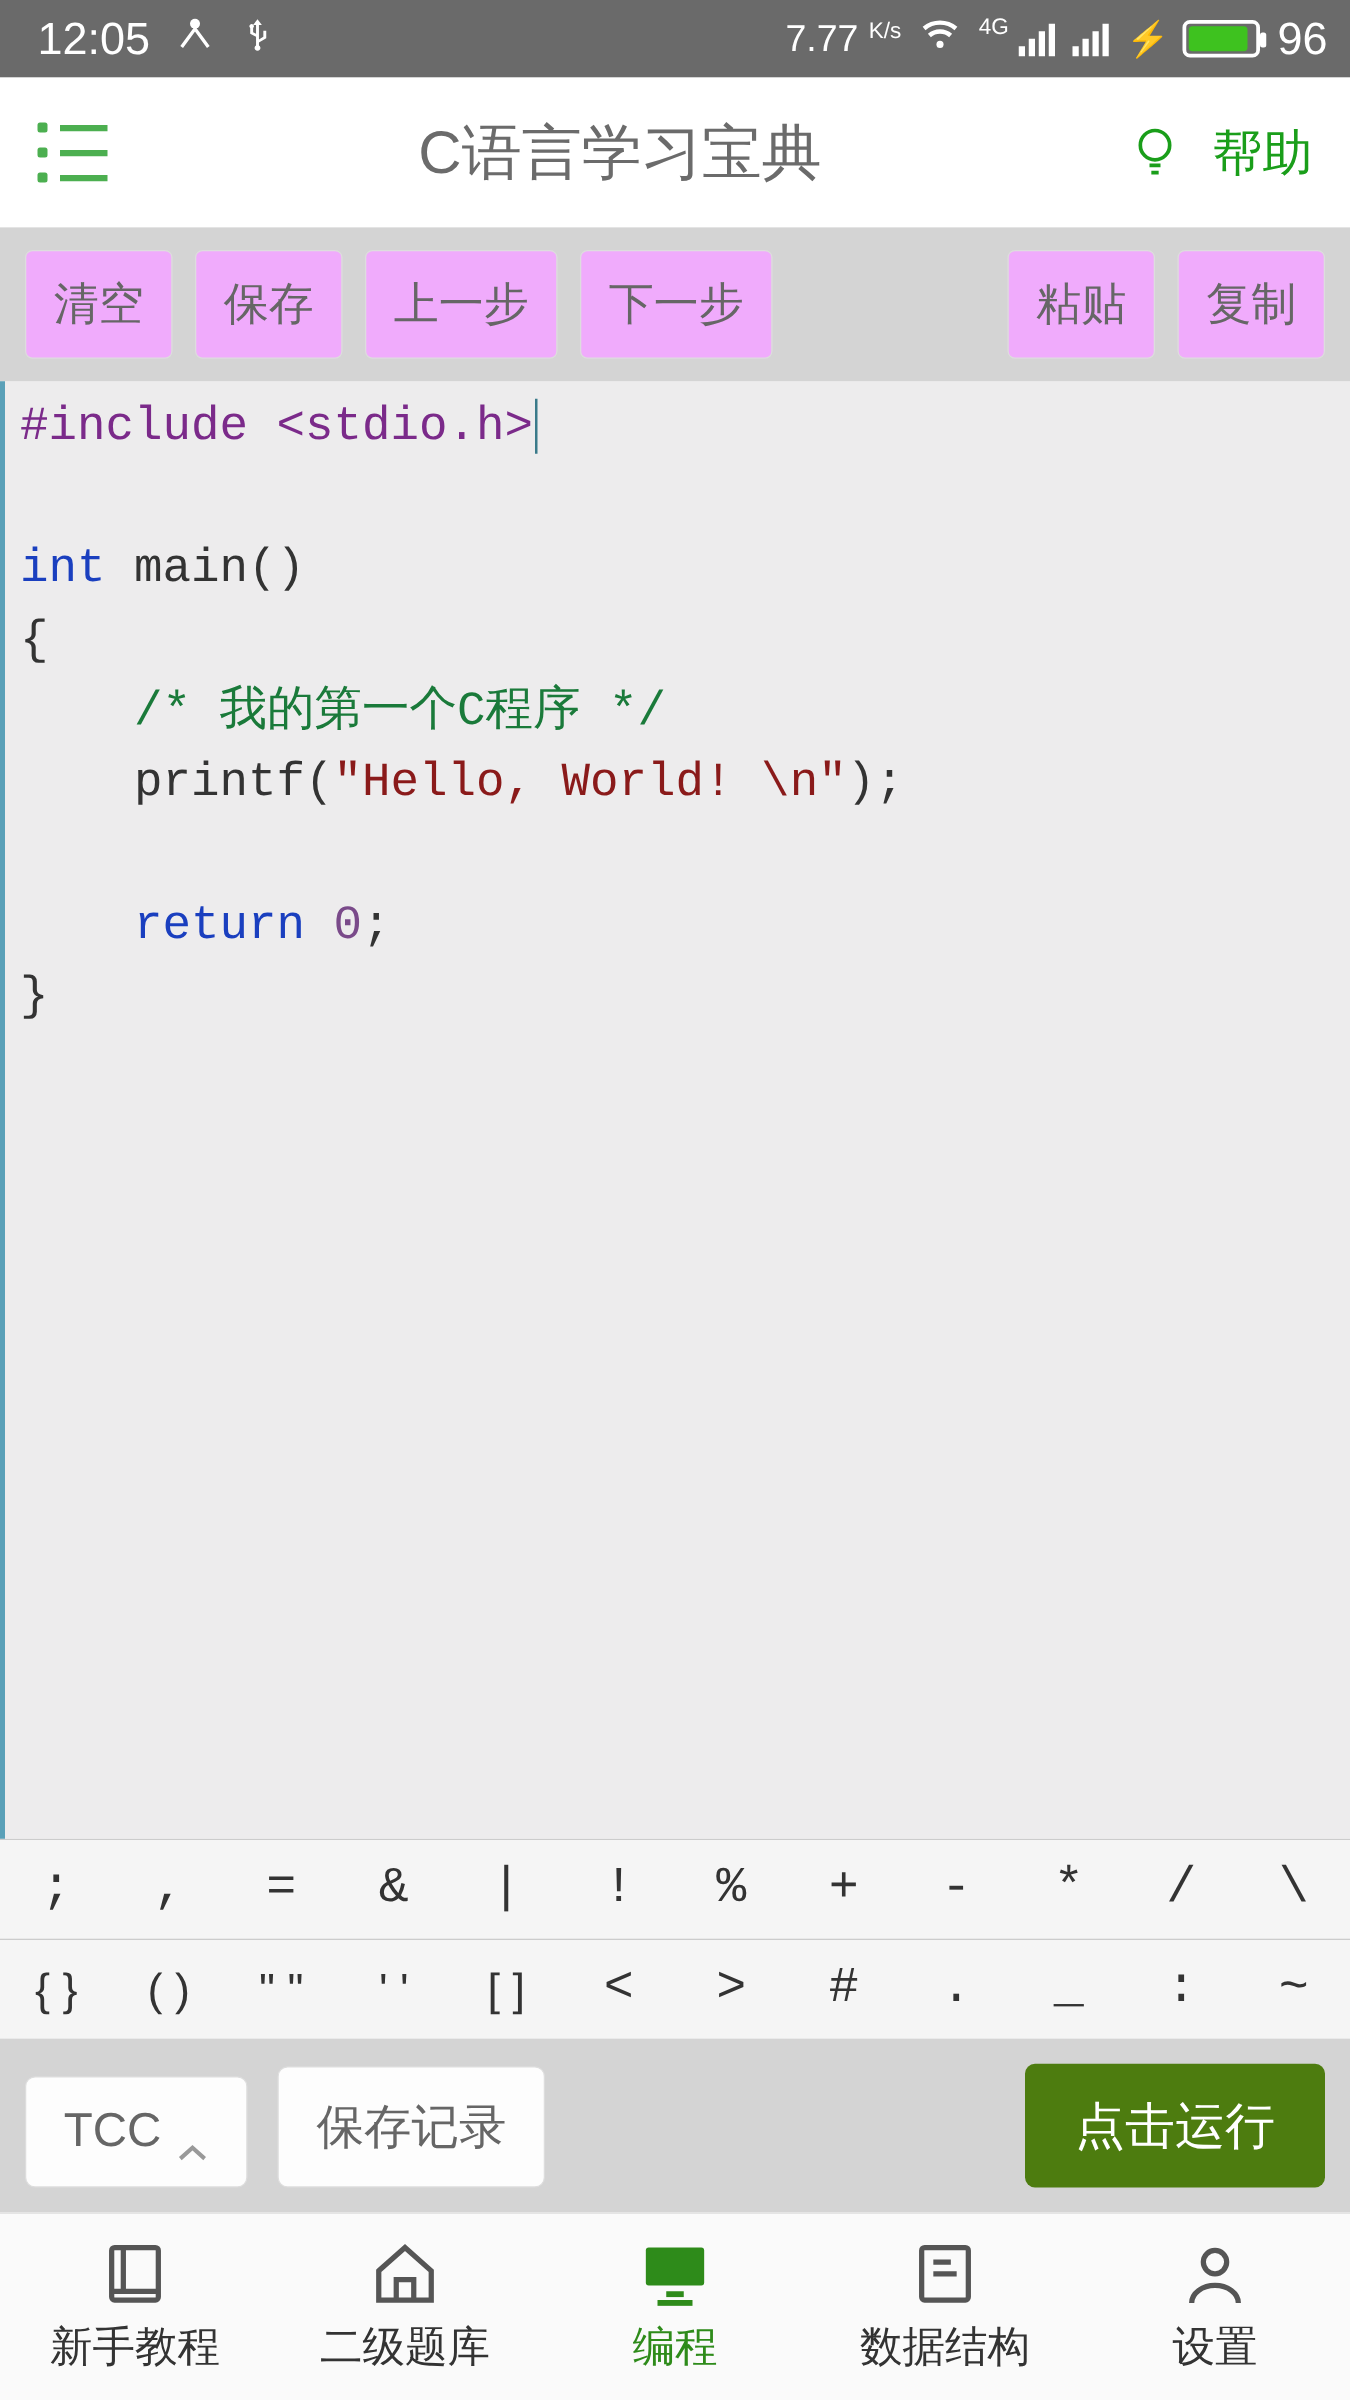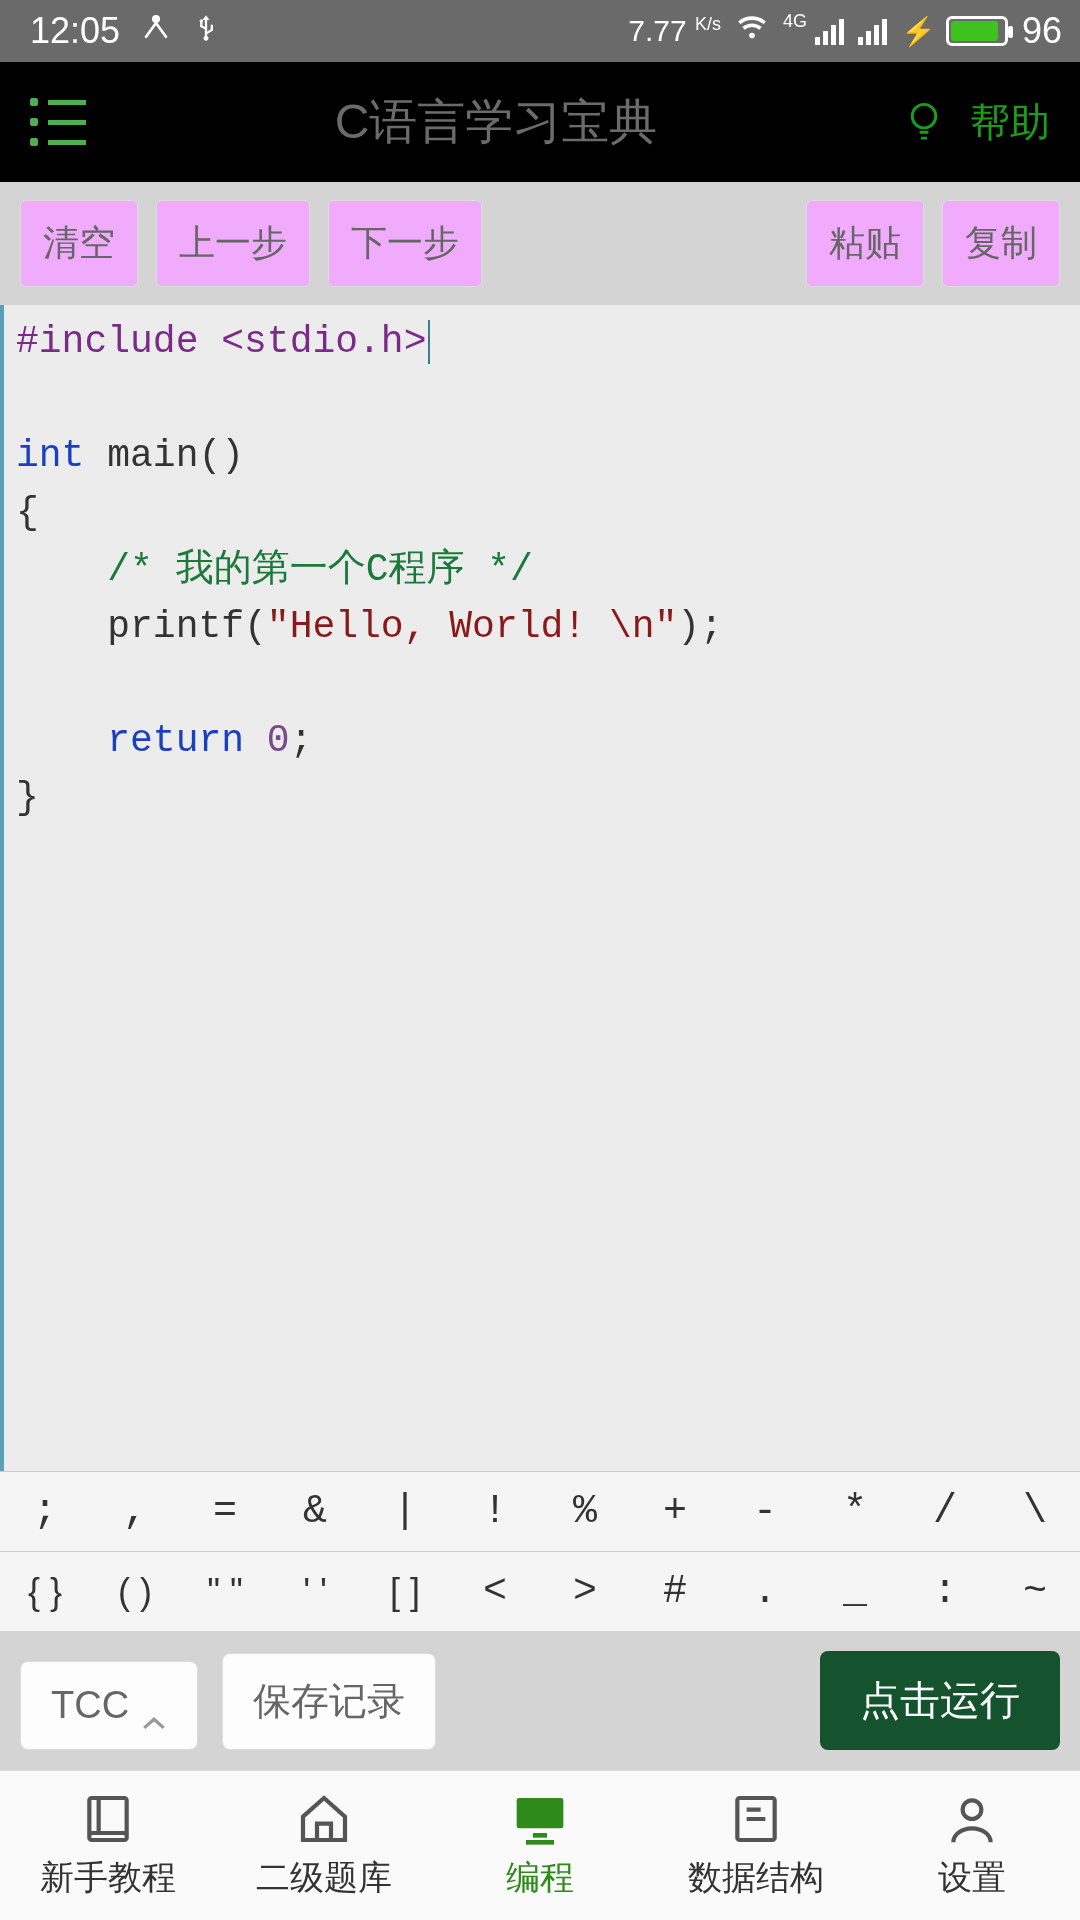--- a/index.html
+++ b/index.html
@@ -32,21 +32,21 @@
 .signal-bars span:nth-child(3){height:20px}
 .signal-bars span:nth-child(4){height:26px}
 .sig4g { font-size:18px; position:relative; top:-10px; margin-right:-6px;}
 .battery { width: 62px; height: 30px; border: 3px solid #fff; border-radius: 6px; position: relative; display:flex; align-items:center; padding:2px;}
 .battery::after { content:''; position:absolute; right:-8px; top:7px; width:5px; height:12px; background:#fff; border-radius:2px;}
 .battery-fill { background:#3ec21f; width:90%; height:100%; border-radius:3px;}
 .bolt { font-size:28px; margin-right:-4px;}
 
 .app-header {
   height: 120px;
-  background: #000000;
+  background: #ffffff;
   display: flex;
   align-items: center;
   padding: 0 30px;
 }
 .menu-icon { width:56px; display:flex; flex-direction:column; gap:12px;}
 .menu-line { display:flex; align-items:center; gap:10px;}
 .menu-line .d { width:8px; height:8px; background:#4caf50; border-radius:2px;}
 .menu-line .l { width:40px; height:5px; background:#4caf50;}
 .app-title { font-size:48px; color:#6b6b6b; text-align:center; flex:1;}
 .help-btn { display:flex; align-items:center; gap:28px; color:#1a9e1a; font-size:40px;}
@@ -121,21 +121,21 @@
   border-radius:8px;
   padding:22px 30px;
   font-size:38px;
   color:#666;
   display:flex;
   align-items:center;
   gap:12px;
 }
 .chev { width:26px; height:16px; }
 .run-btn {
-  background:#14532d;
+  background:#4d7c0f;
   color:#fff;
   border:none;
   margin-left:auto;
   padding:22px 40px;
   font-size:40px;
   border-radius:8px;
 }
 
 .bottom-nav {
   background:#fafafa;
@@ -227,20 +227,21 @@
           <circle cx="12" cy="11" r="8"></circle>
           <path d="M9 22 h6 M10 26 h4"></path>
         </svg>
     </span>
     <span>帮助</span>
   </div>
 </div>
 
 <div class="toolbar">
   <button class="tb-btn">清空</button>
+  <button class="tb-btn">保存</button>
   <button class="tb-btn">上一步</button>
   <button class="tb-btn">下一步</button>
   <div class="tb-spacer"></div>
   <button class="tb-btn">粘贴</button>
   <button class="tb-btn">复制</button>
 </div>
 
 <div class="editor"><span class="tok-pre">#include &lt;stdio.h&gt;</span><span class="cursor"></span>
 
 <span class="tok-ty">int</span><span> main()</span>

